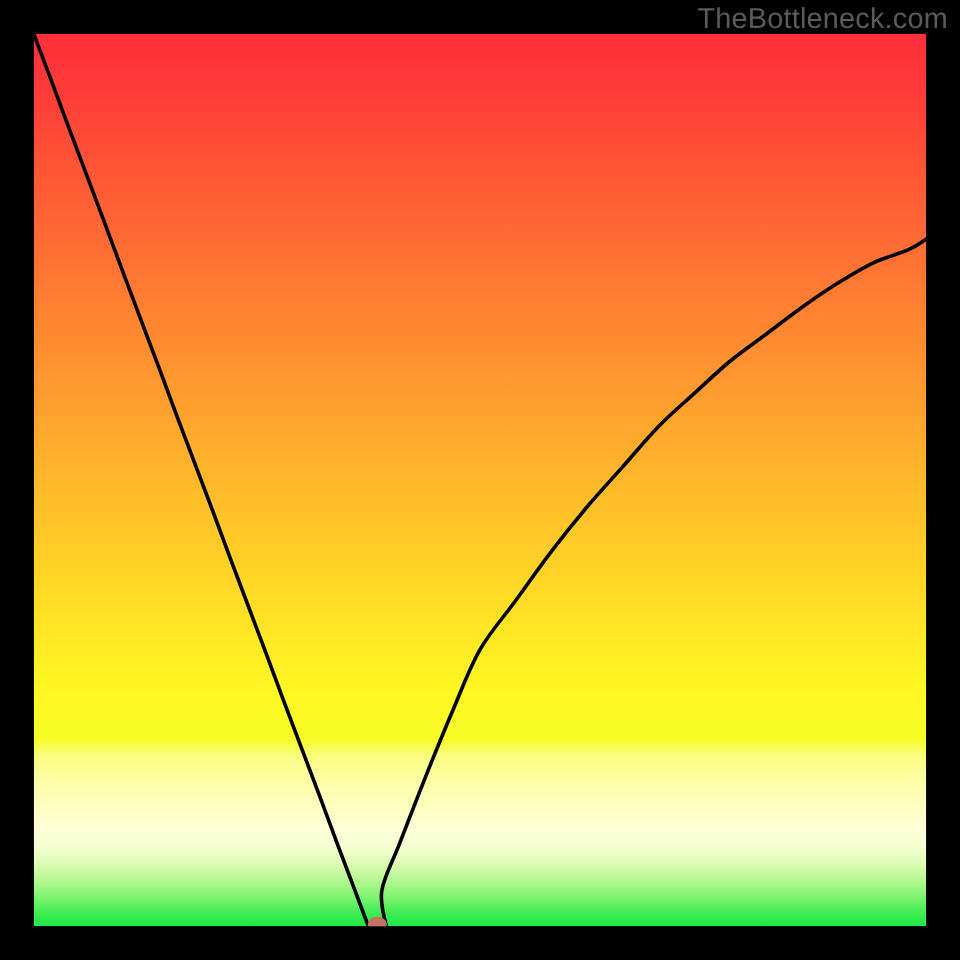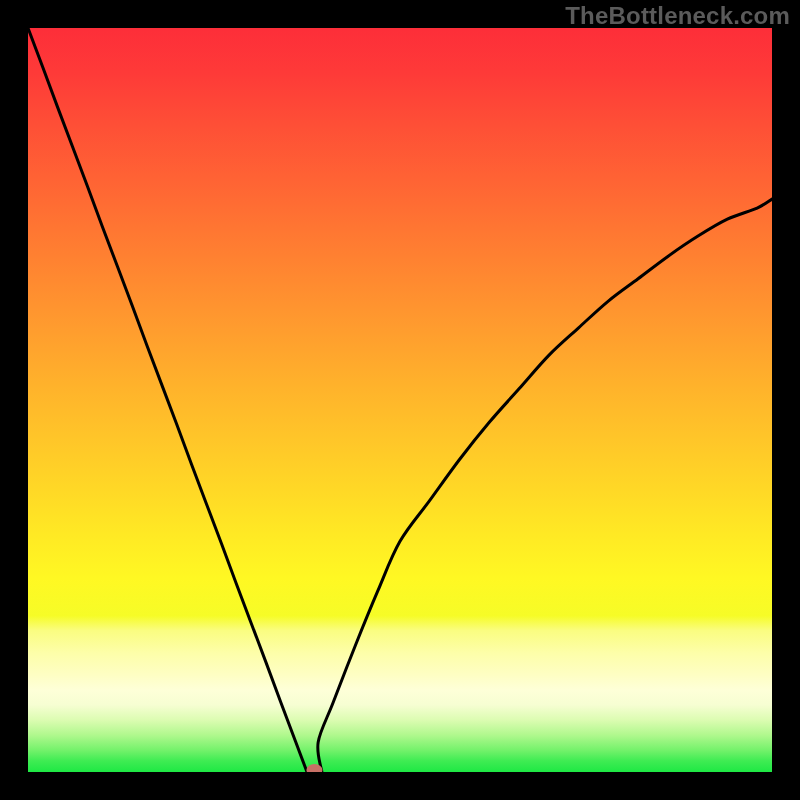--- a/index.html
+++ b/index.html
@@ -15,21 +15,21 @@
     position: relative;
     width: 800px;
     height: 800px;
     background: #000;
   }
   .watermark {
     position: absolute;
     top: 2px;
     right: 10px;
     font-size: 24px;
-    font-weight: 700;
+    font-weight: 400;
     color: #5b5b5b;
     letter-spacing: 0.2px;
     z-index: 5;
     user-select: none;
     text-align: center;
   }
   .plot {
     position: absolute;
     left: 28px;
     top: 28px;

